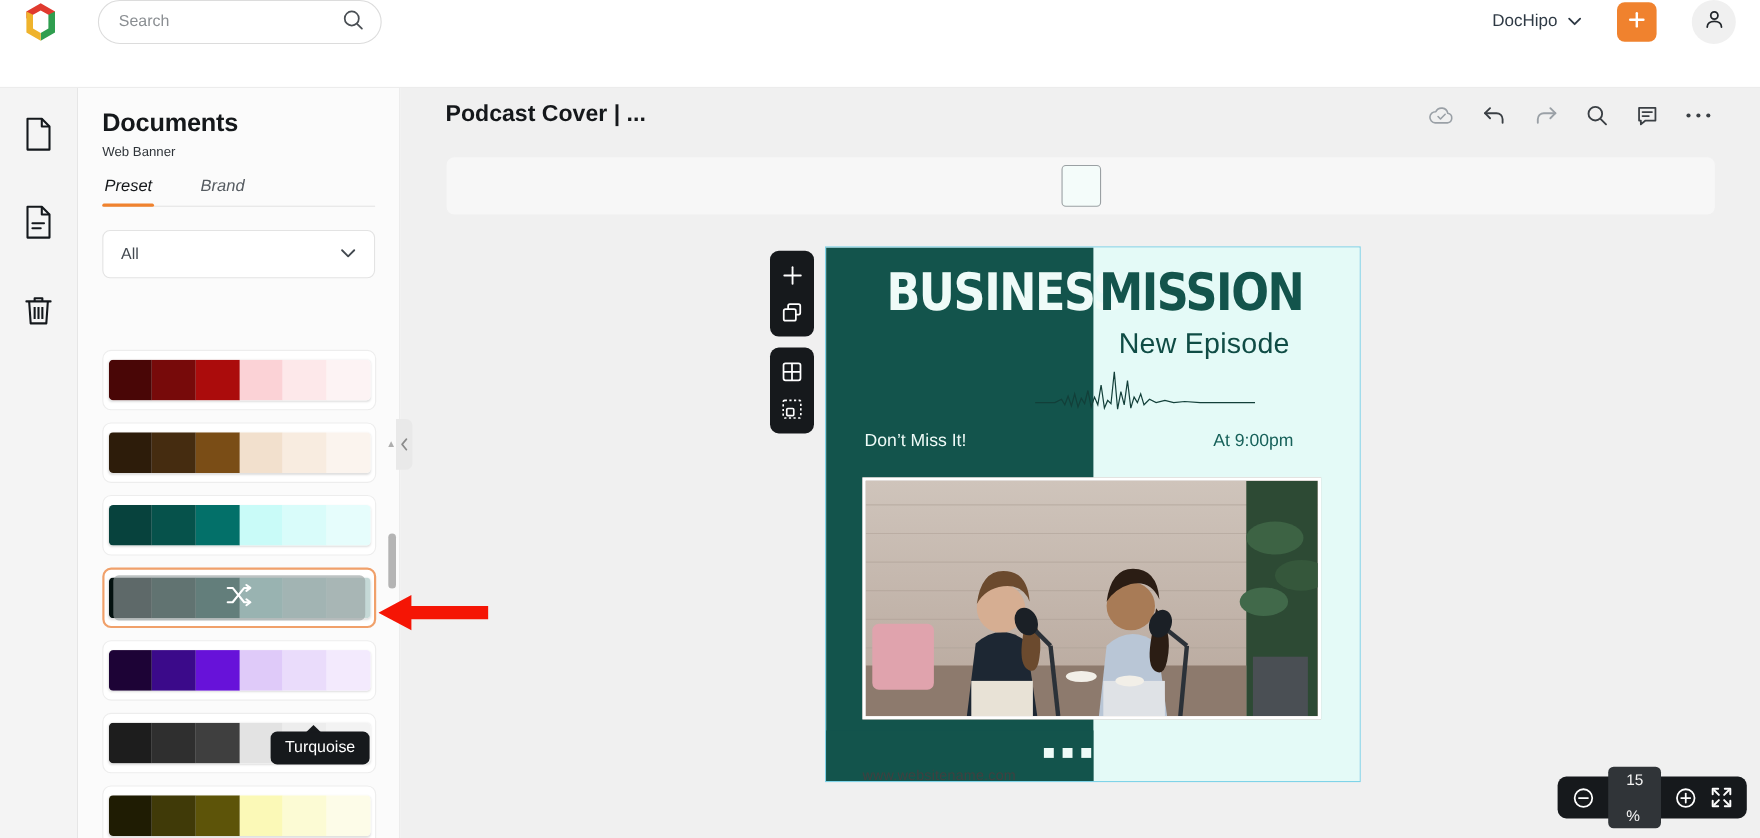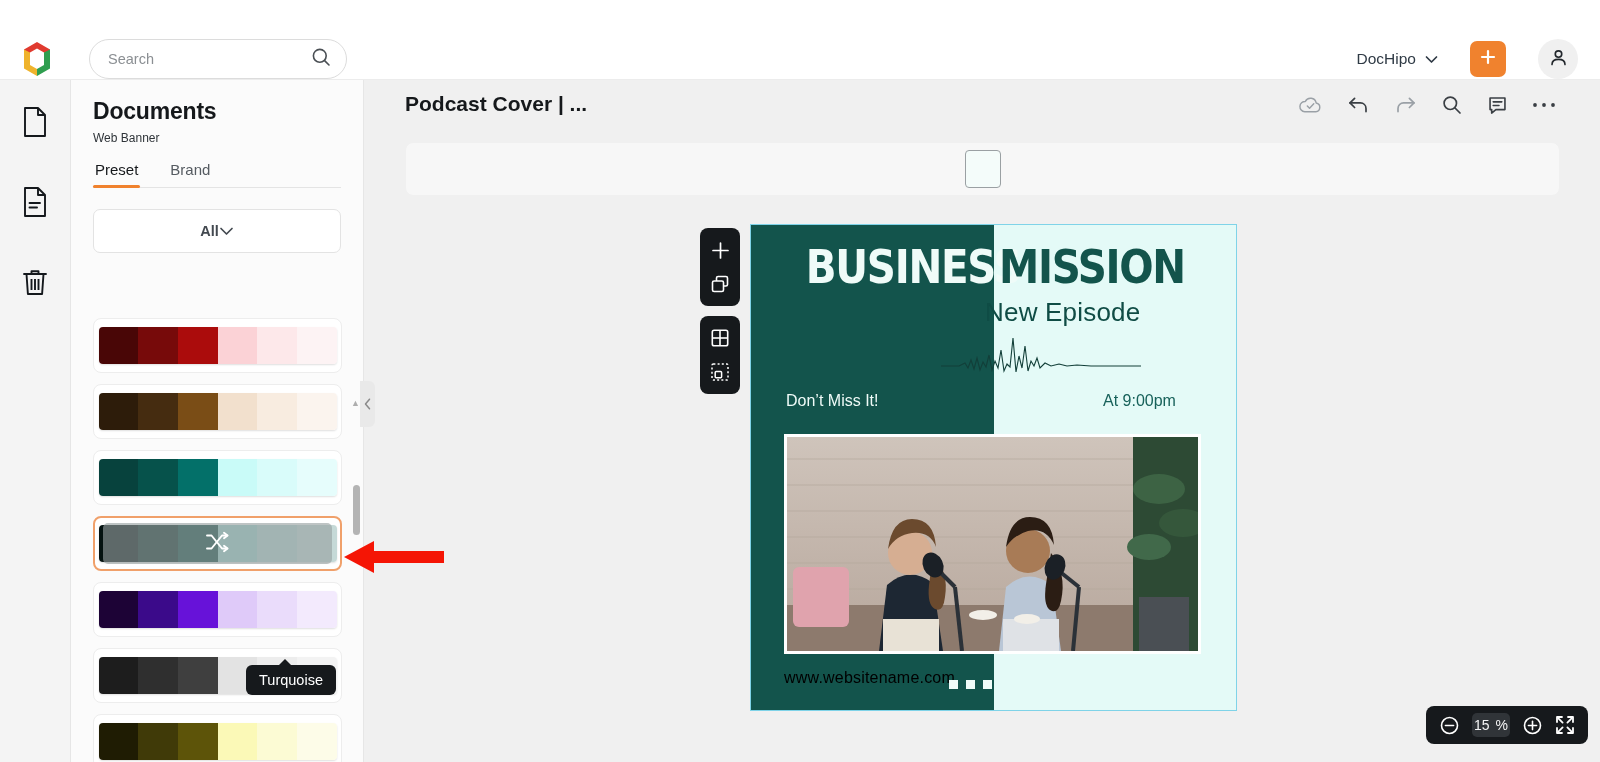--- a/index.html
+++ b/index.html
@@ -6,21 +6,21 @@
   html, body {
     width: 1600px; height: 762px;
     font-family: "Liberation Sans", sans-serif;
     background: #ffffff; overflow: hidden;
   }
   #app { position: relative; width: 1600px; height: 762px; }
 
   
   .topbar {
     position: absolute; left: 0; top: 0; width: 1600px; height: 80px;
-    background: #ffffff; display: flex; align-items: flex-end;
+    background: #ffffff; display: flex; align-items: flex-start;
     border-bottom: 1px solid #ececec;
   }
   .brand-logo { margin-left: 17px; width: 40px; height: 40px; position: relative; }
   .search-wrap {
     margin-left: 32px; width: 258px; height: 40px;
     border: 1px solid #dcdcdc; border-radius: 20px;
     display: flex; align-items: center; padding: 0 14px 0 18px;
     background:#fff;
   }
   .search-input {
@@ -64,37 +64,38 @@
     position: absolute; left: 71px; top: 80px; width: 293px; height: 682px;
     background: #fbfbfb; border-right: 1px solid #e6e6e6; overflow: hidden;
   }
   .panel-title { margin: 18px 0 0 22px; font-size: 23px; font-weight: bold; color: #15181b; letter-spacing: -.2px;}
   .panel-sub { margin: 6px 0 0 22px; font-size: 12px; color: #2f3439; }
   .panel-back {
     margin: 19px 0 0 21px; display: flex; align-items: center; gap: 12px;
     font-size: 15.5px; font-weight: bold; color: #15181b; cursor: pointer;
   }
   .tabs {
-    margin: 16px 22px 0 22px; display: flex; gap: 28px;
+    margin: 16px 22px 0 22px; display: flex; gap: 40px;
     border-bottom: 1px solid #e4e4e4;
+    font-style: italic;
   }
   .tab {
     font-size: 15px; color: #555b61; padding: 0 2px 9px 2px; cursor: pointer;
     position: relative;
   }
   .tab.active { color: #15181b; }
   .tab.active::after {
     content: ""; position: absolute; left: 0; right: 0; bottom: -1px; height: 3px;
     background: #f0822e; border-radius: 2px;
   }
   .select-box {
     margin: 21px 22px 0 22px; height: 44px; background: #fff;
     border: 1px solid #e3e3e3; border-radius: 7px;
-    display: flex; align-items: center; justify-content: center;
-    padding: 0 16px; font-size: 14.5px; color: #434950; cursor: pointer; font-weight: bold;
+    display: flex; align-items: center; justify-content: space-between;
+    padding: 0 16px; font-size: 14.5px; color: #434950; cursor: pointer;
   }
   .sw-list {
     position: absolute; left: 0; top: 230px; width: 293px; height: 452px;
     overflow: hidden; padding-top: 8px;
   }
   .sw-card {
     margin: 0 22px 11px 22px; height: 55px; background: #fff;
     border: 1px solid #ededed; border-radius: 8px;
     display: flex; align-items: center; justify-content: center; cursor: pointer;
     position: relative;
@@ -183,54 +184,54 @@
     position: absolute; left: 248px; top: 14px;
     font-family: "DejaVu Sans", sans-serif; font-weight: bold;
     font-size: 47px; letter-spacing: -1.5px; color: #13544c;
     transform: scaleX(.86); transform-origin: left center;
   }
   .t-podcast {
     position: absolute; left: 25px; top: 72px; width: 213px; text-align: right;
     font-size: 26px; color: #effbf8; letter-spacing: .3px;
   }
   .t-newep {
-    position: absolute; left: 234px; top: 72px; font-size: 26px; color: #0f4c45; letter-spacing: .2px;
+    position: absolute; left: 266px; top: 72px; font-size: 26px; color: #0f4c45; letter-spacing: .2px;
   }
   .wave { position: absolute; left: 190px; top: 105px; width: 200px; height: 48px; }
   .cta-miss { position: absolute; left: 35px; top: 167px; font-size: 16px; color: #effbf8; }
   .cta-pill {
     position: absolute; left: 150px; top: 160px; height: 32px;
     background: #dff7f2; border-radius: 8px; display: flex; align-items: center;
     padding: 0 14px; font-size: 15px; font-weight: bold; color: #0f4c45; letter-spacing: .1px;
   }
   .cta-time { position: absolute; left: 352px; top: 167px; font-size: 16px; color: #17615a; }
   .photo {
     position: absolute; left: 33px; top: 209px; width: 417px; height: 220px;
     border: 3px solid #ffffff; overflow: hidden; background: #9e8f86;
   }
   .c-footbar {
     position: absolute; left: 0; top: 439px; width: 243px; height: 46px; background: #13544c;
   }
-  .foot-url { position: absolute; left: 33px; top: 444px; font-size: 16px; color: #000000; letter-spacing: .2px;}
+  .foot-url { position: absolute; left: 33px; top: 472px; font-size: 13px; color: #404040; letter-spacing: .2px;}
   .foot-sq { position: absolute; top: 455px; width: 9px; height: 9px; background: #effbf8; }
   .c-rightstrip {
     position: absolute; left: 243px; top: 0; width: 242px; height: 485px; background: #e4faf7;
   }
 
   
   .arrow { position: absolute; left: 344px; top: 540px; width: 100px; height: 34px; z-index: 50; }
 
   
   .zoombar {
     position: absolute; right: 12px; bottom: 18px; height: 38px; background: #16191c;
     border-radius: 8px; display: flex; align-items: center; gap: 12px; padding: 0 13px;
   }
   .zv {
     background: #303438; color: #f4f4f4; font-size: 14px; border-radius: 5px;
-    padding: 4px 2px; display: flex; gap: 6px; cursor: pointer;
+    padding: 4px 16px; display: flex; gap: 16px; cursor: pointer; flex-direction: column;
   }
   .zbtn { cursor: pointer; display: flex; align-items: center; }
 </style>
 </head>
 <body>
 
 <div id="app">
 
   <div class="topbar">
     <div class="brand-logo">

